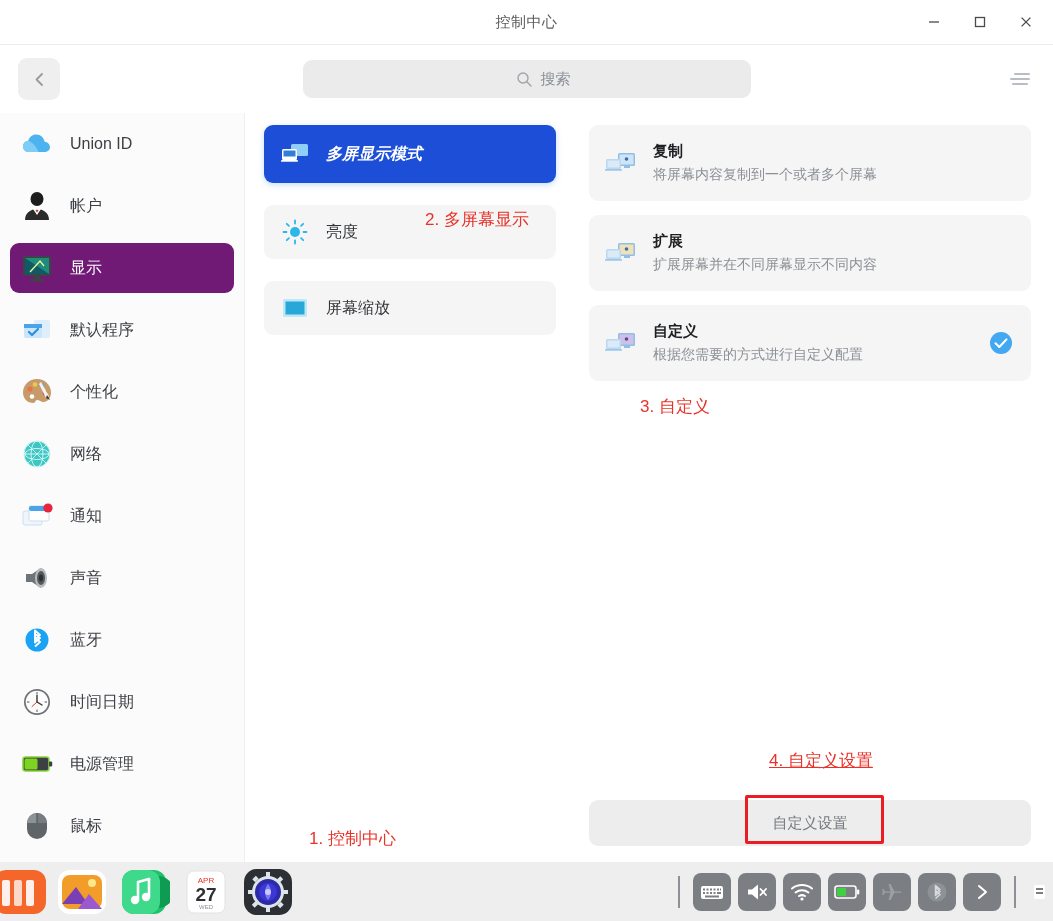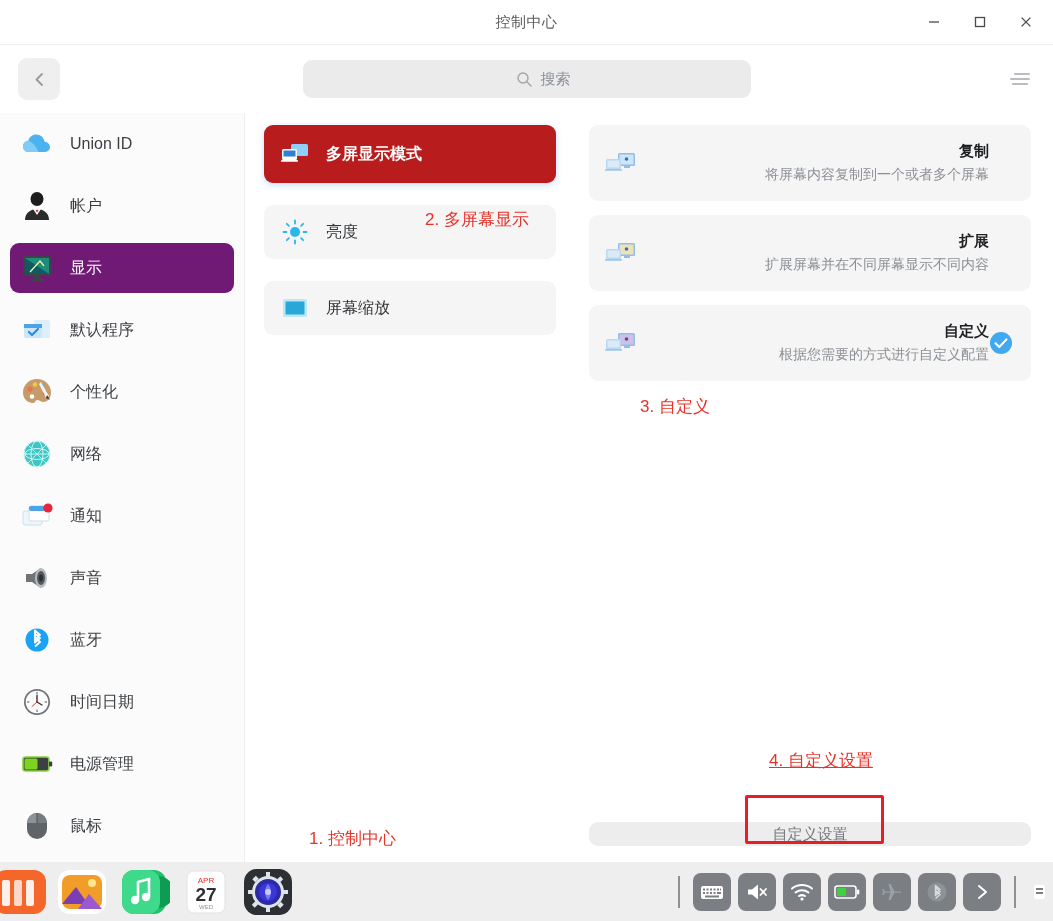--- a/index.html
+++ b/index.html
@@ -180,23 +180,24 @@
     height: 54px;
     border-radius: 9px;
     background: #f5f5f5;
     display: flex;
     align-items: center;
     padding: 0 16px;
     box-sizing: border-box;
     margin-bottom: 22px;
   }
   .mid-item.selected {
-    background: #b91c1c;
+    background: #1d4ed8;
     height: 58px;
     box-shadow: 0 2px 6px rgba(30,125,245,0.25);
+    font-style: italic;
   }
   .mid-ico {
     width: 30px; height: 26px;
     flex: 0 0 30px;
     margin-right: 16px;
     display: flex; align-items: center; justify-content: center;
   }
   .mid-label {
     font-size: 16px;
     color: #333538;
@@ -221,21 +222,21 @@
     box-sizing: border-box;
     margin-bottom: 14px;
     position: relative;
   }
   .opt-ico {
     width: 36px; height: 30px;
     flex: 0 0 36px;
     margin-right: 14px;
     display: flex; align-items: center; justify-content: center;
   }
-  .opt-texts { flex: 1 1 auto; text-align: right; }
+  .opt-texts { flex: 1 1 auto; }
   .opt-title {
     font-size: 15px;
     color: #1d1f22;
     font-weight: bold;
     margin-bottom: 5px;
   }
   .opt-desc {
     font-size: 14px;
     color: #8c9096;
   }
@@ -244,21 +245,21 @@
     flex: 0 0 24px;
   }
 
   .bottom-btn-wrap {
     position: absolute;
     left: 14px;
     right: 22px;
     bottom: 16px;
   }
   .bottom-btn {
-    height: 24px;
+    height: 46px;
     border-radius: 9px;
     background: #ededed;
     display: flex;
     align-items: center;
     justify-content: center;
     font-size: 15px;
     color: #767a80;
   }
   .redbox {
     position: absolute;

